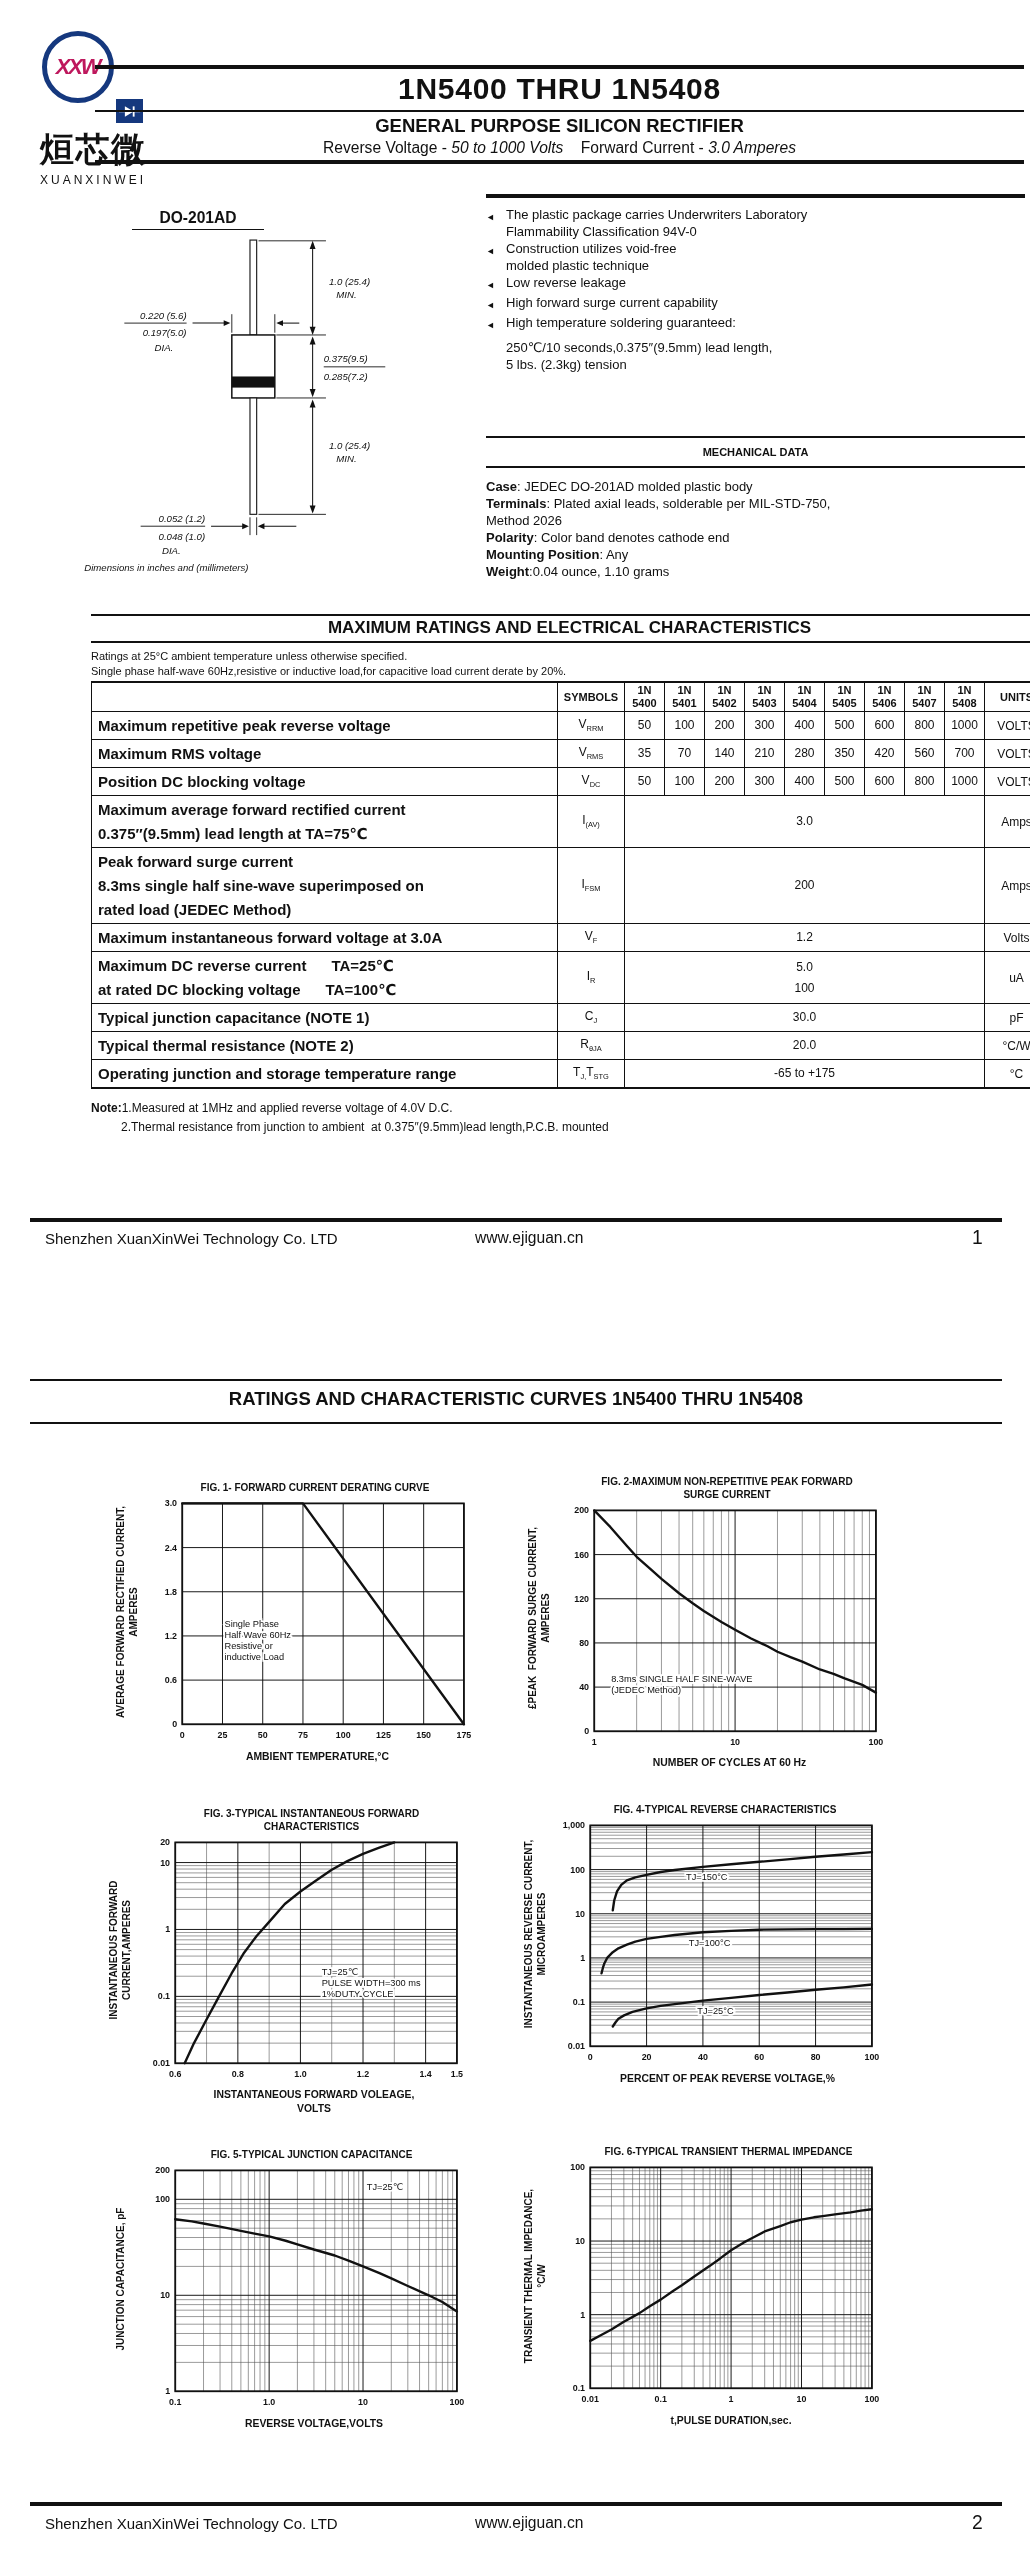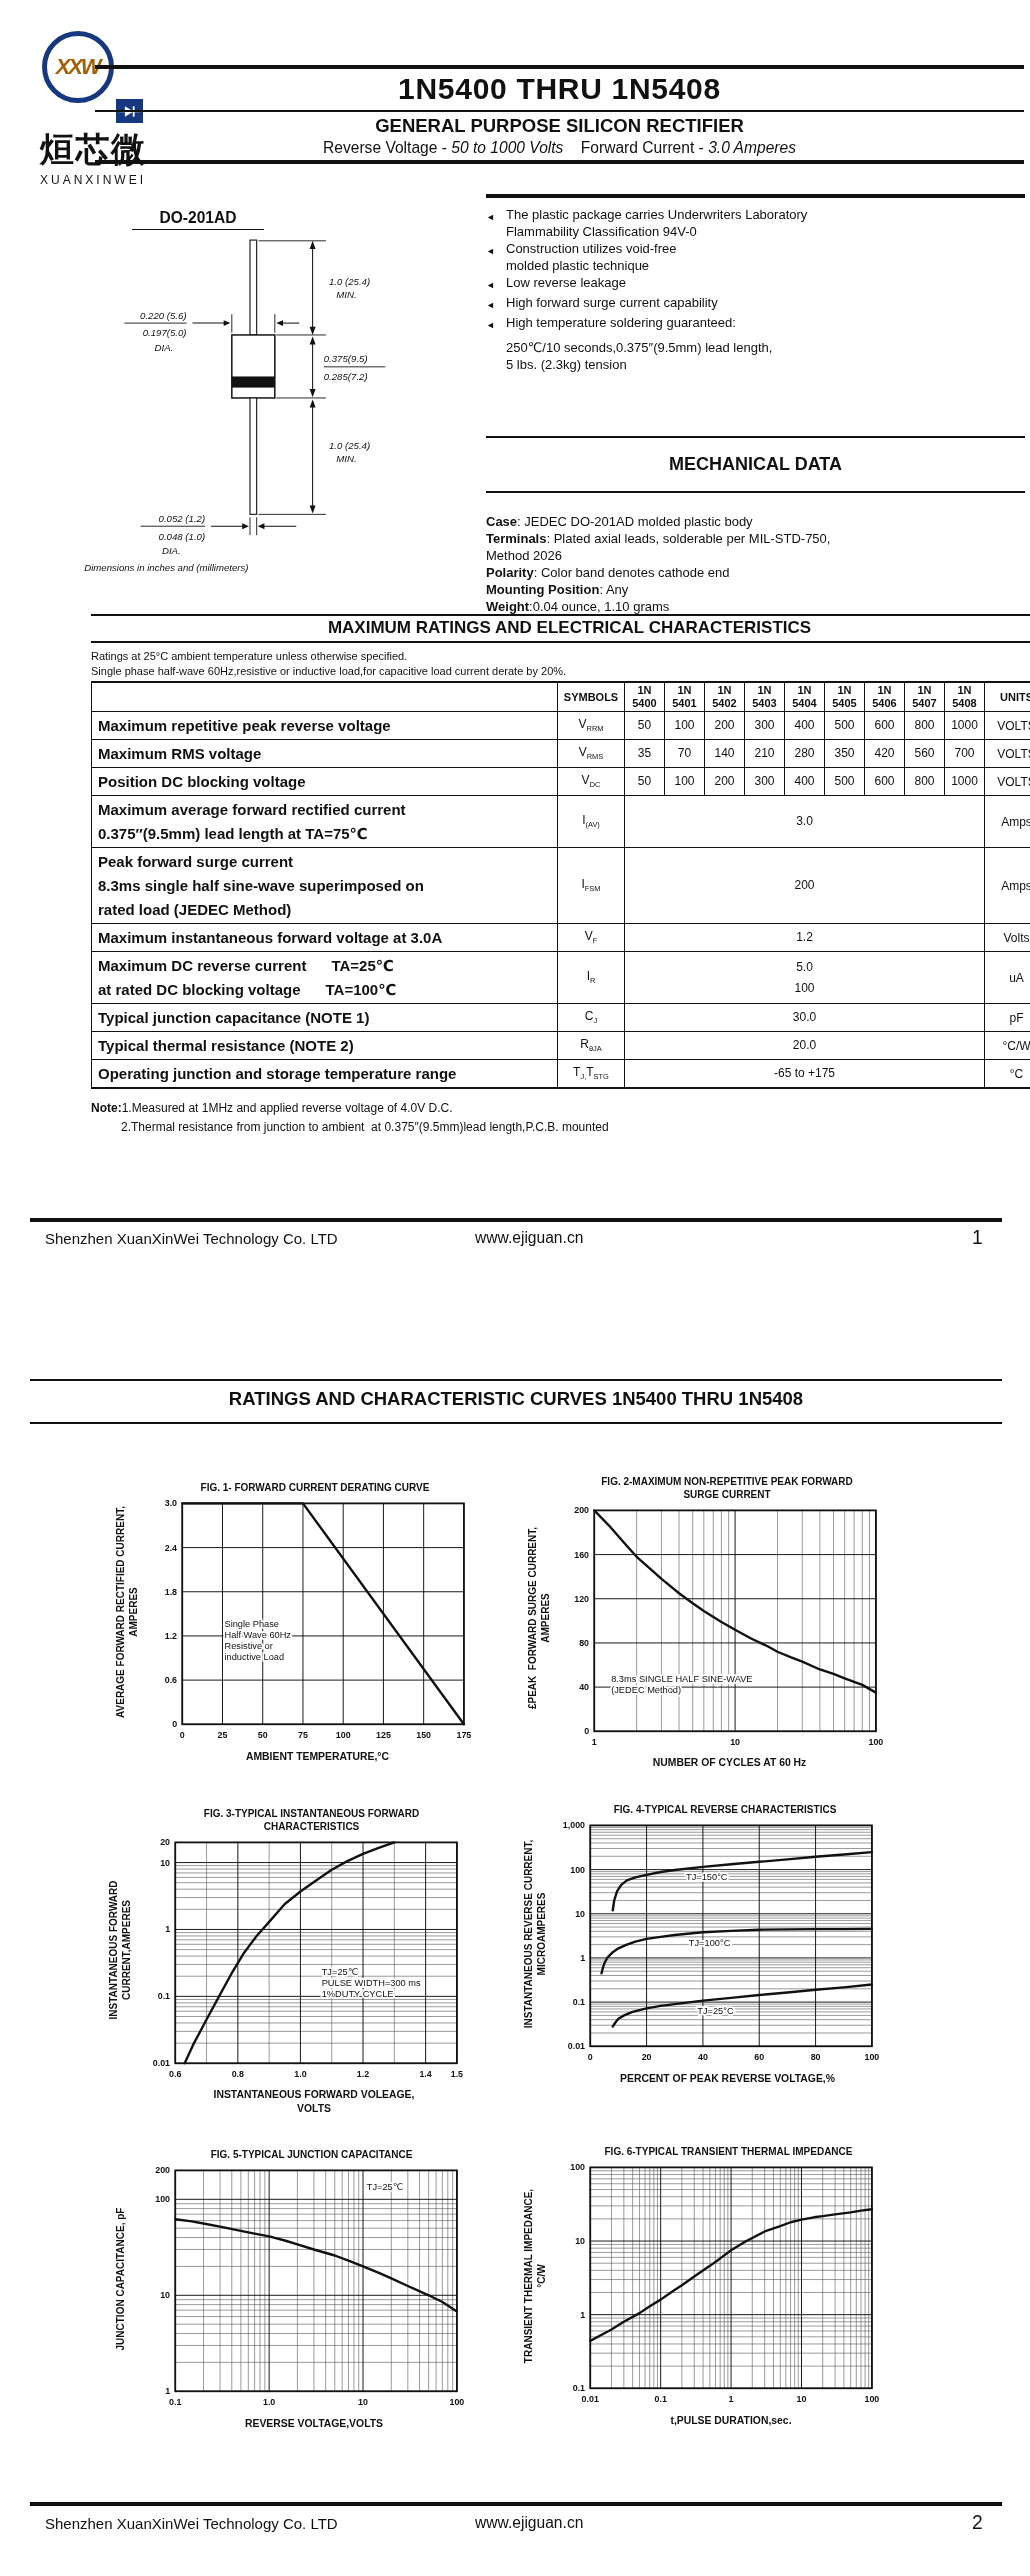--- a/index.html
+++ b/index.html
@@ -3,21 +3,21 @@
 <meta charset="utf-8">
 <style>
   html,body{margin:0;padding:0;background:#e8e8e8;}
   #canvas{position:relative;width:1031px;height:2576px;background:#ffffff;
     font-family:"Liberation Sans","DejaVu Sans",sans-serif;color:#111;overflow:hidden;}
   .abs{position:absolute;}
   .rule{background:#111;}
   
   #logo-circle{width:62px;height:62px;border:5.2px solid #15387e;border-radius:50%;
     display:flex;align-items:center;justify-content:center;}
-  #logo-monogram{font-size:22px;font-weight:bold;font-style:italic;color:#a16207;letter-spacing:-2.2px;}
+  #logo-monogram{font-size:22px;font-weight:bold;font-style:italic;color:#be185d;letter-spacing:-2.2px;}
   #logo-diode{width:27px;height:24px;background:#15387e;display:flex;align-items:center;justify-content:center;}
   #logo-cn{font-size:34px;font-weight:bold;letter-spacing:1.5px;color:#111;}
   #logo-en{font-size:12px;letter-spacing:3px;color:#111;font-weight:500;}
   
   #hdr{width:929px;}
   #hdr .t{font-size:30px;font-weight:bold;text-align:center;padding:3px 0 4.5px 0;letter-spacing:0.7px;}
   #hdr .s{font-size:18.5px;font-weight:bold;text-align:center;padding:2.2px 0 1.5px 0;}
   #hdr .v{font-size:15.6px;text-align:center;padding:0.7px 0 3.7px 0;}
   #hdr .v i{font-style:italic;}
   
@@ -183,23 +183,23 @@
           <div class="feat-text">250℃/10 seconds,0.375″(9.5mm) lead length,</div>
         </div>
         <div class="feat-item cont">
           <div class="feat-text">5 lbs. (2.3kg) tension</div>
         </div>
       </div>
   </div>
 
   <div class="abs" style="left:486px;top:436px;width:539px;">
     <div class="rule" style="height:2.2px;"></div>
-    <div class="sec-head" style="font-size:18px;padding:16px 0;">MECHANICAL DATA</div>
+    <div class="sec-head" style="font-size:11px;padding:8px 0;">MECHANICAL DATA</div>
     <div class="rule" style="height:2.2px;"></div>
-    <div id="mech-lines" style="margin-top:20px;">
+    <div id="mech-lines" style="margin-top:10px;">
         <div class="mech-line"><span class="mech-b">Case</span><span>: JEDEC DO-201AD molded plastic body</span></div>
         <div class="mech-line"><span class="mech-b">Terminals</span><span>: Plated axial leads, solderable per MIL-STD-750,</span></div>
         <div class="mech-line"><span>Method 2026</span></div>
         <div class="mech-line"><span class="mech-b">Polarity</span><span>: Color band denotes cathode end</span></div>
         <div class="mech-line"><span class="mech-b">Mounting Position</span><span>: Any</span></div>
         <div class="mech-line"><span class="mech-b">Weight</span><span>:0.04 ounce, 1.10 grams</span></div>
       </div>
   </div>
 
   <div class="abs" style="left:45px;top:614px;width:957px;padding-left:46px;">

